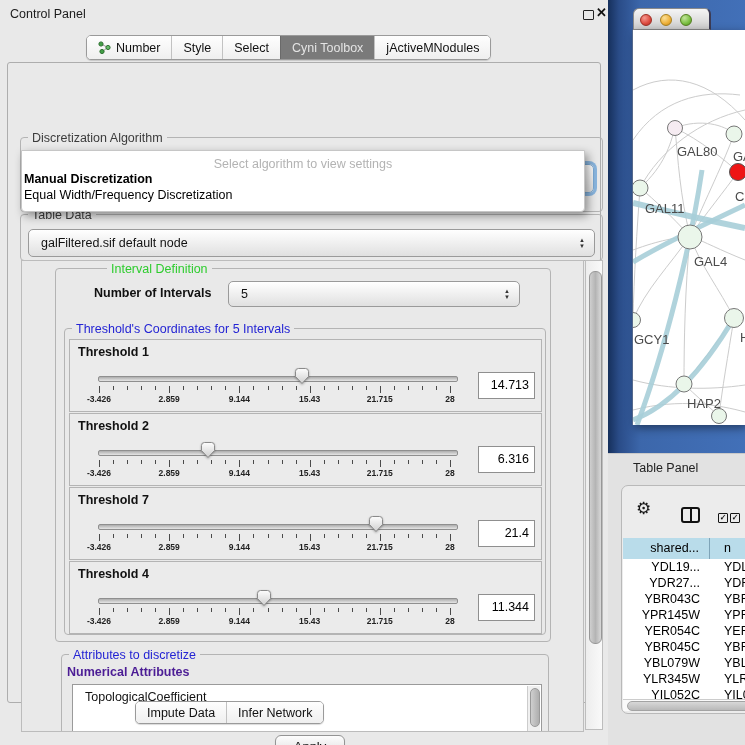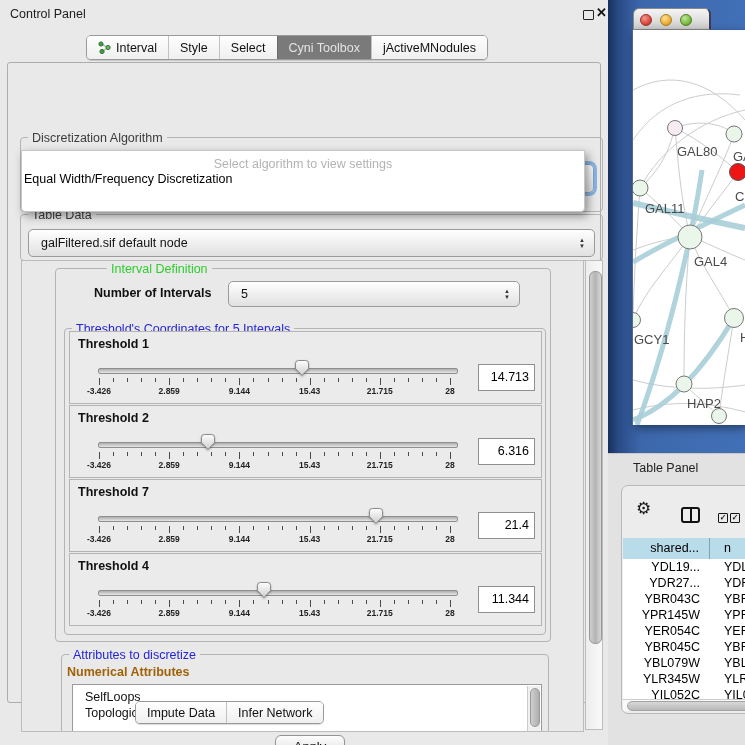--- a/index.html
+++ b/index.html
@@ -71,21 +71,21 @@
   .tk{position:absolute;top:46px;width:1px;background:#4a4a4a;}
   .tk.mn{height:4px;}
   .tk.mj{height:7px;}
   .tkl{position:absolute;top:54px;transform:translateX(-50%);font-size:8.5px;font-weight:bold;color:#222;white-space:nowrap;}
   .thumb{position:absolute;top:27px;filter:drop-shadow(0 1px 1px rgba(0,0,0,.3));}
   .thumb path{fill:url(#thumbgrad);stroke:#8a8a8a;stroke-width:1;}
   .thr-val{position:absolute;left:408px;top:32px;width:50px;height:25px;background:#fff;border:1px solid #8f8f8f;font-size:12.5px;color:#000;text-align:right;line-height:25px;padding-right:5px;}
 
   #attr-box{left:39px;top:393px;width:486px;height:90px;}
   #attr-title{left:47px;top:387px;}
-  #numattr-label{left:45px;top:404px;font-size:12.5px;font-weight:bold;color:#a16207;}
+  #numattr-label{left:45px;top:404px;font-size:12.5px;font-weight:bold;color:#4c1d95;}
   #attr-list{left:50px;top:423px;width:468px;height:60px;background:#fff;border:1px solid #9a9a9a;overflow:hidden;}
   .attr-it{font-size:12.5px;color:#111;line-height:16.3px;padding-left:12px;}
   #attr-list .pad{height:4px;}
   #attr-vscroll{position:absolute;right:1px;top:1px;width:12px;height:58px;background:#f0f0f0;border-left:1px solid #ccc;}
   #attr-vthumb{position:absolute;left:1.5px;top:2px;width:8px;height:37px;border-radius:5px;background:linear-gradient(90deg,#cfcfcf,#aeaeae);border:1px solid #999;}
 
   #apply-btn{left:267px;top:672px;width:68px;height:21px;border:1px solid #949494;border-radius:6px;background:linear-gradient(#fdfdfd,#dcdcdc);font-size:13px;color:#111;text-align:center;line-height:21px;box-shadow:0 1px 1px rgba(0,0,0,.15);}
 
   
   #right-side{left:608px;top:0;width:137px;height:745px;overflow:hidden;background:#e2e2e2;}
@@ -148,21 +148,21 @@
   </div>
 
   <div id="top-tabbar" class="abs tabbar">
       <div class="tab">
         <svg width="13" height="13" viewBox="0 0 13 13">
           <path d="M3,3 L10,6.5 L4,10.5" stroke="#9a9a9a" fill="none"></path>
           <circle cx="3" cy="3" r="2.1" fill="#43a047" stroke="#2e7031"></circle>
           <circle cx="10" cy="6.5" r="2.1" fill="#66bb6a" stroke="#2e7031"></circle>
           <circle cx="4" cy="10.5" r="2.1" fill="#43a047" stroke="#2e7031"></circle>
         </svg>
-        <span>Interval</span>
+        <span>Number</span>
       </div>
       <div class="tab">
         <span>Style</span>
       </div>
       <div class="tab">
         <span>Select</span>
       </div>
       <div class="tab sel">
         <span>Cyni Toolbox</span>
       </div>
@@ -178,20 +178,21 @@
     <div id="algo-combo" class="abs combo">
       <span class="spin">
           <b>▲</b>
           <b>▼</b>
         </span>
     </div>
 
     <div id="algo-popup" class="abs">
       <div id="popup-prompt">Select algorithm to view settings</div>
       <div id="popup-items">
+          <div class="pp-item bold">Manual Discretization</div>
           <div class="pp-item">Equal Width/Frequency Discretization</div>
         </div>
     </div>
 
     <div id="tabledata-box" class="abs groupbox"></div>
     <span id="tabledata-title" class="abs gtitle dark">Table Data</span>
     <div id="tabledata-combo" class="abs combo">
       <span class="ctext">galFiltered.sif default node</span>
       <span class="spin">
           <b>▲</b>
@@ -207,21 +208,21 @@
       <div id="noi-combo" class="abs combo">
         <span class="ctext">5</span>
         <span class="spin">
             <b>▲</b>
             <b>▼</b>
           </span>
       </div>
 
       <div id="thr-box" class="abs groupbox"></div>
       <span id="thr-title" class="abs gtitle blue">Threshold's Coordinates for 5 Intervals</span>
-      <div class="abs" id="thr-rows" style="left:42px;top:67px;width:424px;height:305px;">
+      <div class="abs" id="thr-rows" style="left:42px;top:75px;width:424px;height:305px;">
           <div class="thr" style="top:3px">
     <div class="thr-lb">Threshold 1</div>
     <div class="thr-tr"></div>
     <i class="tk mj" style="left:29.0px"></i>
             <i class="tk mn" style="left:43.0px"></i>
             <i class="tk mn" style="left:57.1px"></i>
             <i class="tk mn" style="left:71.1px"></i>
             <i class="tk mn" style="left:85.2px"></i>
             <i class="tk mj" style="left:99.2px"></i>
             <i class="tk mn" style="left:113.2px"></i>
@@ -376,21 +377,20 @@
     <div class="thr-val">11.344</div>
   </div>
         </div>
 
       <div id="attr-box" class="abs groupbox"></div>
       <span id="attr-title" class="abs gtitle blue">Attributes to discretize</span>
       <span id="numattr-label" class="abs">Numerical Attributes</span>
       <div id="attr-list" class="abs">
         <div class="pad"></div>
         <div id="attr-items">
-            <div class="attr-it">SelfLoops</div>
             <div class="attr-it">TopologicalCoefficient</div>
           </div>
         <div id="attr-vscroll">
             <div id="attr-vthumb"></div>
           </div>
       </div>
     </div>
     <div id="vscroll" class="abs">
         <div id="vscroll-thumb" class="abs"></div>
       </div>

